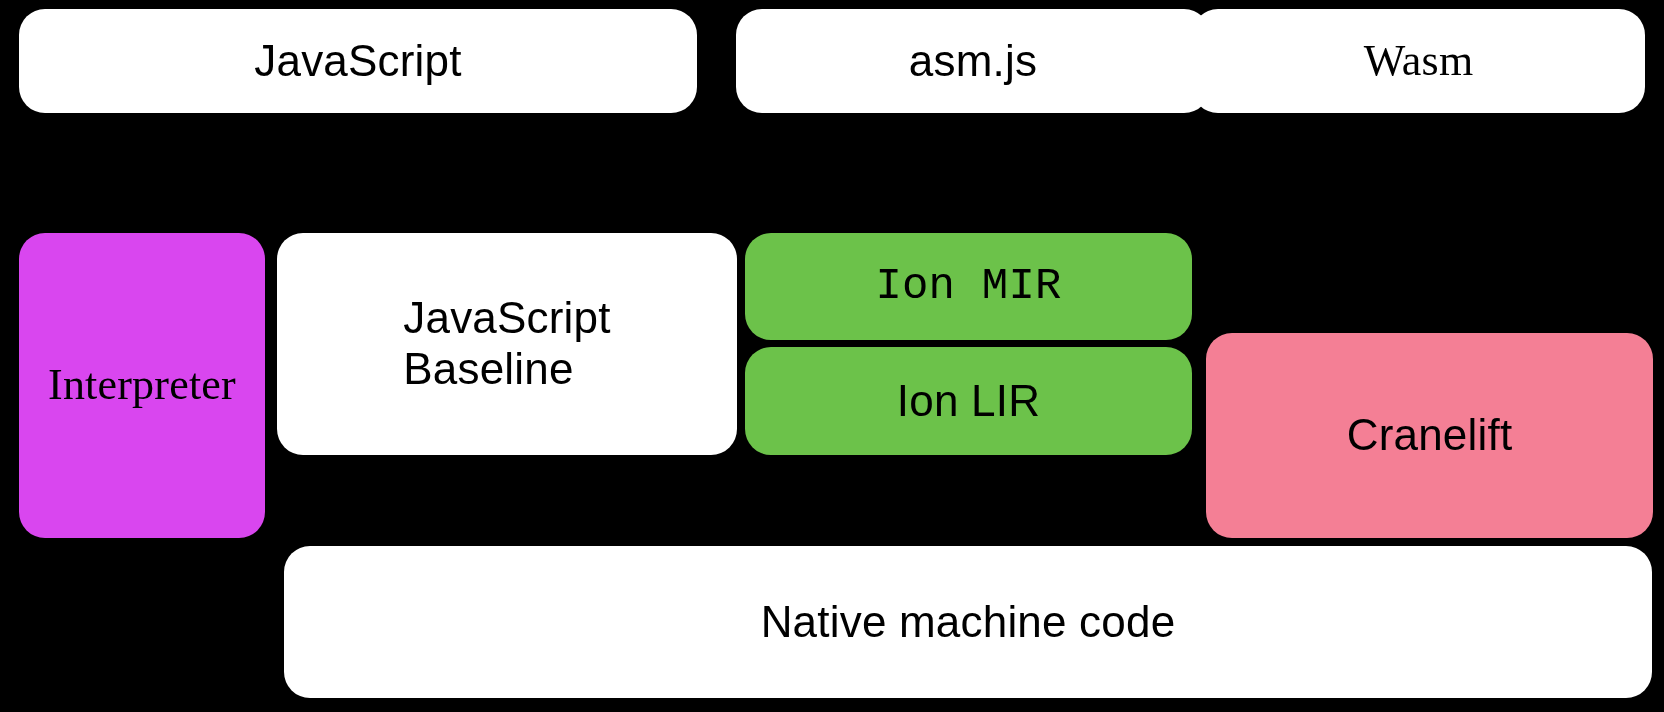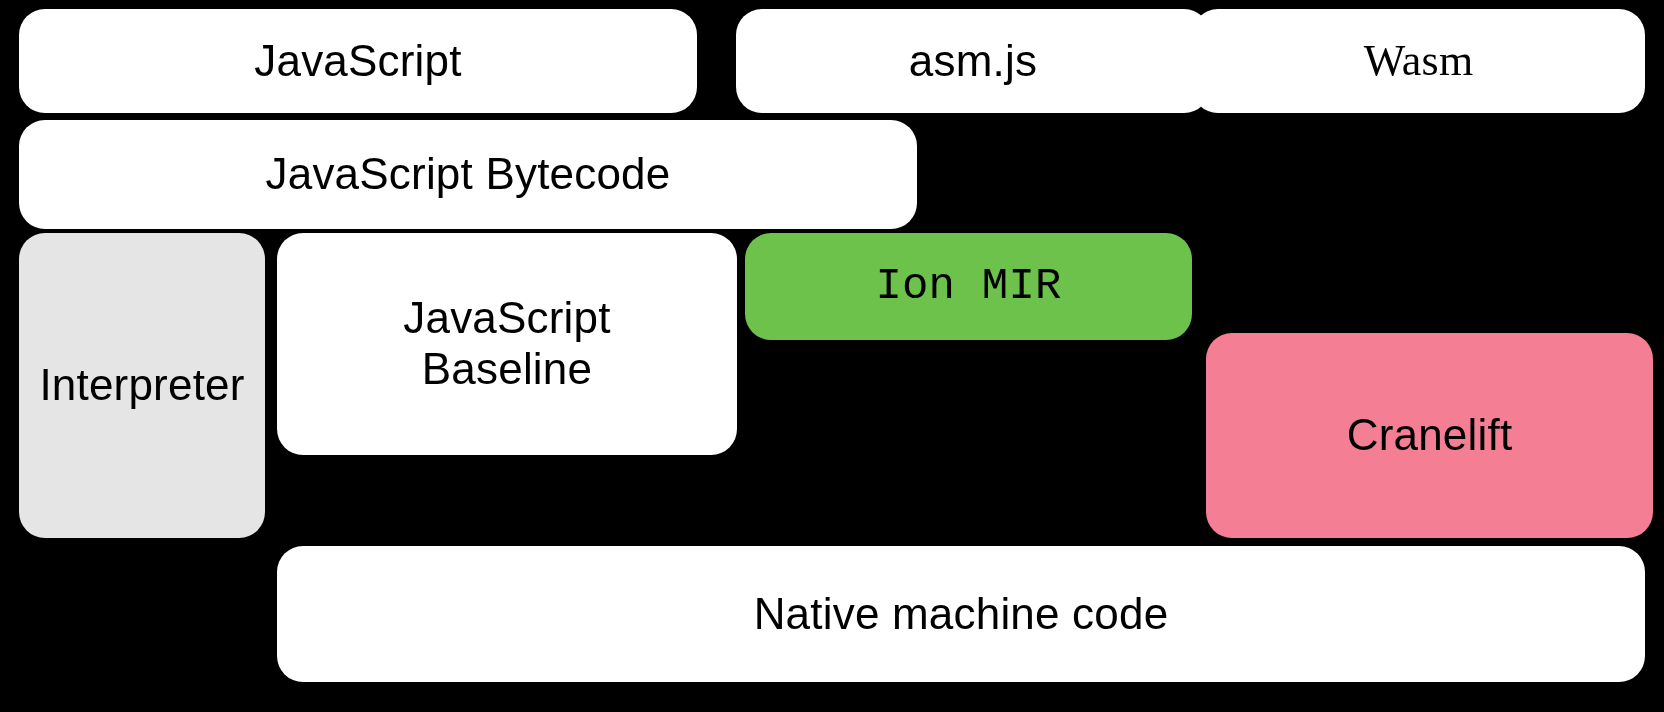--- a/index.html
+++ b/index.html
@@ -18,32 +18,32 @@
     background: #000000;
     overflow: hidden;
   }
   .node {
     position: absolute;
     box-sizing: border-box;
     border-radius: 26px;
     display: flex;
     align-items: center;
     justify-content: center;
-    text-align: center;
+    text-align: left;
     color: #000000;
     font-family: "Liberation Sans", sans-serif;
     font-size: 44px;
     font-weight: 400;
     line-height: 1.15;
     letter-spacing: 0.2px;
     white-space: pre-line;
     user-select: none;
   }
   .fill-white { background: #FFFFFF; }
-  .fill-gray  { background: #e5e5e5; }
+  .fill-gray  { background: #d946ef; font-family: Liberation Serif, serif; }
   .fill-green { background: #6CC24A; }
   .fill-pink  { background: #F47F95; }
 
   
   #n-javascript      { left: 19px;   top: 9px;   width: 678px; height: 104px; }
   #n-asmjs           { left: 708px;  top: 9px;   width: 474px; height: 104px; margin-left: 28px; }
   #n-wasm            { left: 1192px; top: 9px;   width: 453px; height: 104px; font-family: Liberation Serif, serif; }
 
   
   #n-js-bytecode     { left: 19px;   top: 120px; width: 898px; height: 109px; }
@@ -51,42 +51,42 @@
 
   
   #n-interpreter     { left: 19px;   top: 233px; width: 246px; height: 305px; }
   #n-js-baseline     { left: 277px;  top: 233px; width: 460px; height: 222px; }
   #n-ion-mir         { left: 745px;  top: 233px; width: 447px; height: 107px; font-family: Liberation Mono, monospace; }
   #n-ion-lir         { left: 745px;  top: 347px; width: 447px; height: 108px; }
   #n-macro-assembler { left: 277px;  top: 459px; width: 841px; height: 79px; }
   #n-cranelift       { left: 1198px; top: 333px; width: 447px; height: 205px; margin-left: 8px; }
 
   
-  #n-native-code     { left: 277px;  top: 546px; width: 1368px; height: 136px; }
+  #n-native-code     { left: 284px;  top: 546px; width: 1368px; height: 152px; }
 </style>
 </head>
 <body>
 
 <div id="diagram">
 
   <div class="node fill-white" id="n-javascript">JavaScript</div>
 
   <div class="node fill-white" id="n-asmjs">asm.js</div>
 
   <div class="node fill-white" id="n-wasm">Wasm</div>
 
-  <div class="node fill-white" id="n-js-bytecode">JavaScript Bytecode</div>
 
 
   <div class="node fill-gray" id="n-interpreter">Interpreter</div>
 
   <div class="node fill-white" id="n-js-baseline">JavaScript
 Baseline</div>
 
   <div class="node fill-green" id="n-ion-mir">Ion MIR</div>
 
+  <div class="node fill-green" id="n-ion-lir">Ion LIR</div>
 
 
   <div class="node fill-pink" id="n-cranelift">Cranelift</div>
 
   <div class="node fill-white" id="n-native-code">Native machine code</div>
 
 </div>
 
 </body></html>

